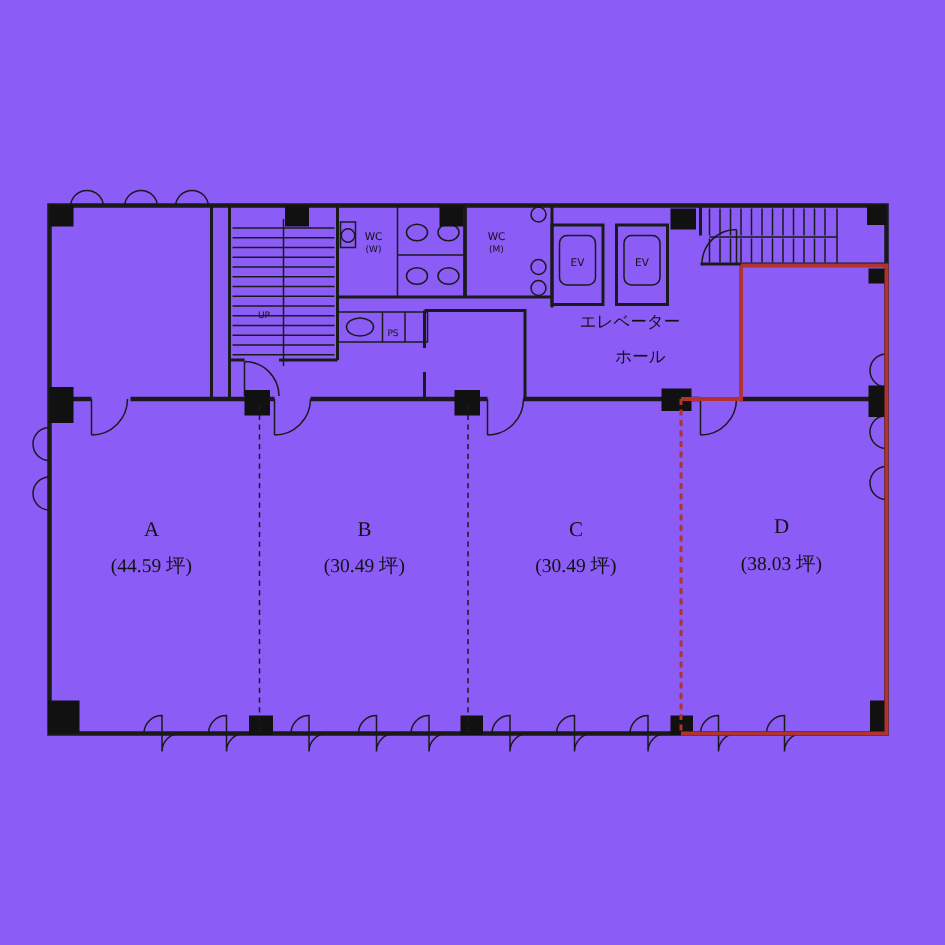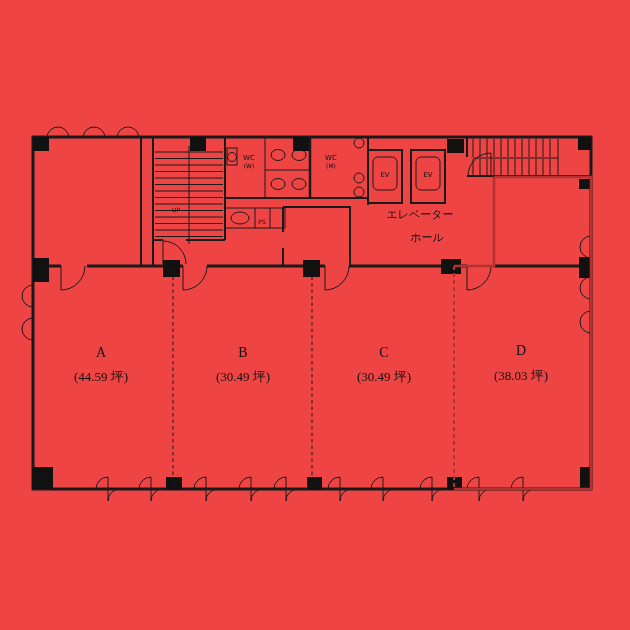--- a/index.html
+++ b/index.html
@@ -1,16 +1,16 @@
 <!DOCTYPE html>
 <html><head>
 <meta charset="utf-8">
 <style>
   html,body{margin:0;padding:0;background:#e9e9e9;}
-  .stage{width:630px;height:630px;background:#ef4444;position:relative;margin:0 auto;
+  .stage{width:630px;height:630px;background:#8b5cf6;position:relative;margin:0 auto;
          font-family:"Liberation Sans", sans-serif;}
   svg{display:block;}
   .wall{stroke:#1a1a1a;fill:none;}
   .thin{stroke:#1a1a1a;fill:none;stroke-width:1;}
   .col{fill:#111111;stroke:none;}
   .unit-letter{font-family:"Liberation Serif","DejaVu Serif",serif;font-size:14px;fill:#111;}
   .unit-area{font-family:"Liberation Serif","DejaVu Serif",serif;font-size:13px;fill:#111;}
   .jp{font-family:"DejaVu Sans","Liberation Sans",sans-serif;font-size:11px;fill:#111;}
   .tiny{font-family:"DejaVu Sans",sans-serif;font-size:7px;fill:#111;}
   .micro{font-family:"DejaVu Sans",sans-serif;font-size:6px;fill:#111;}

